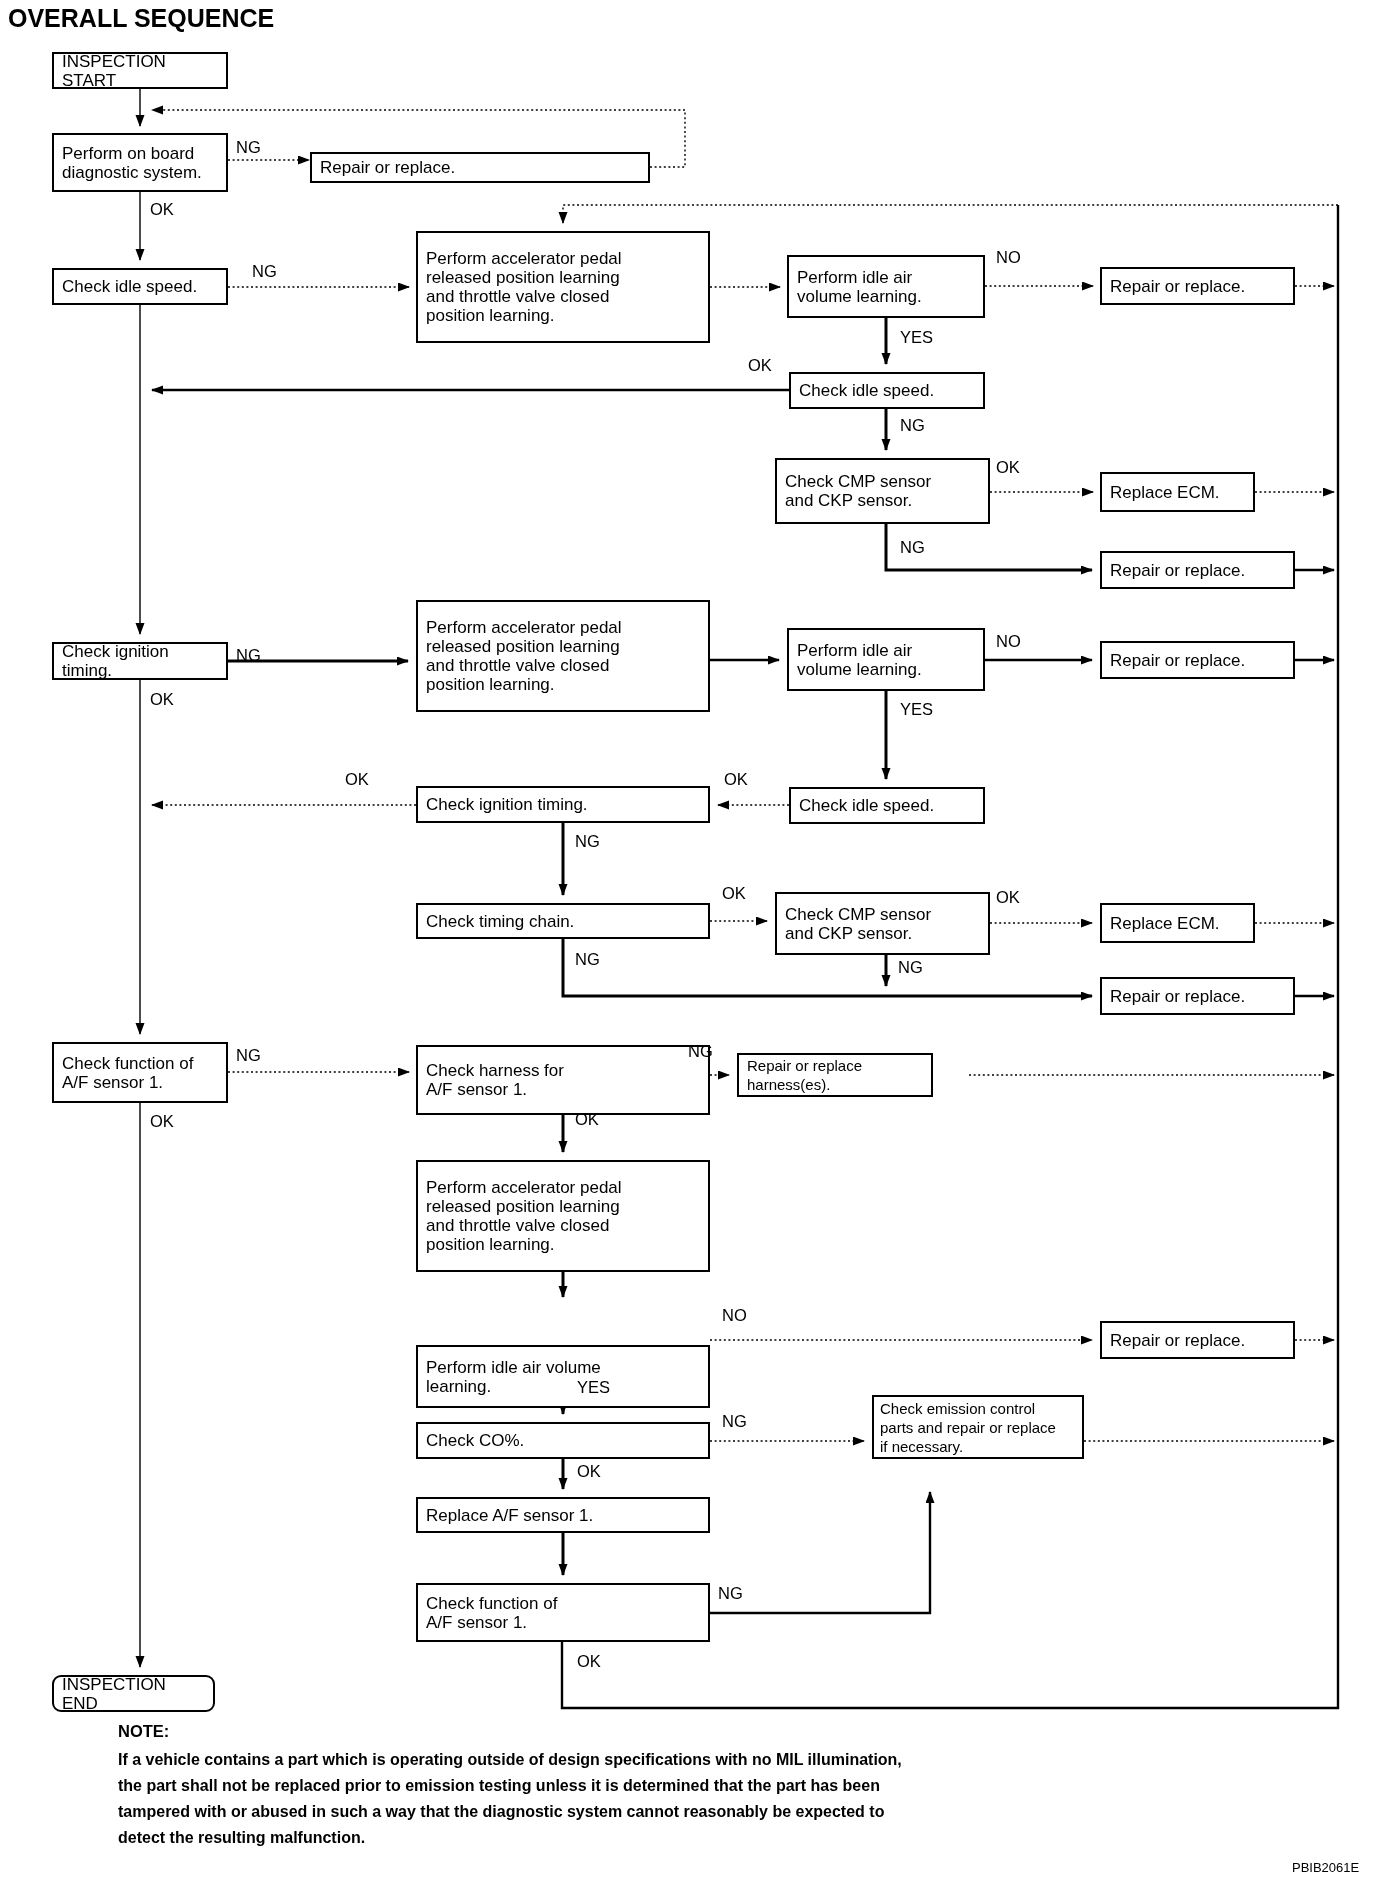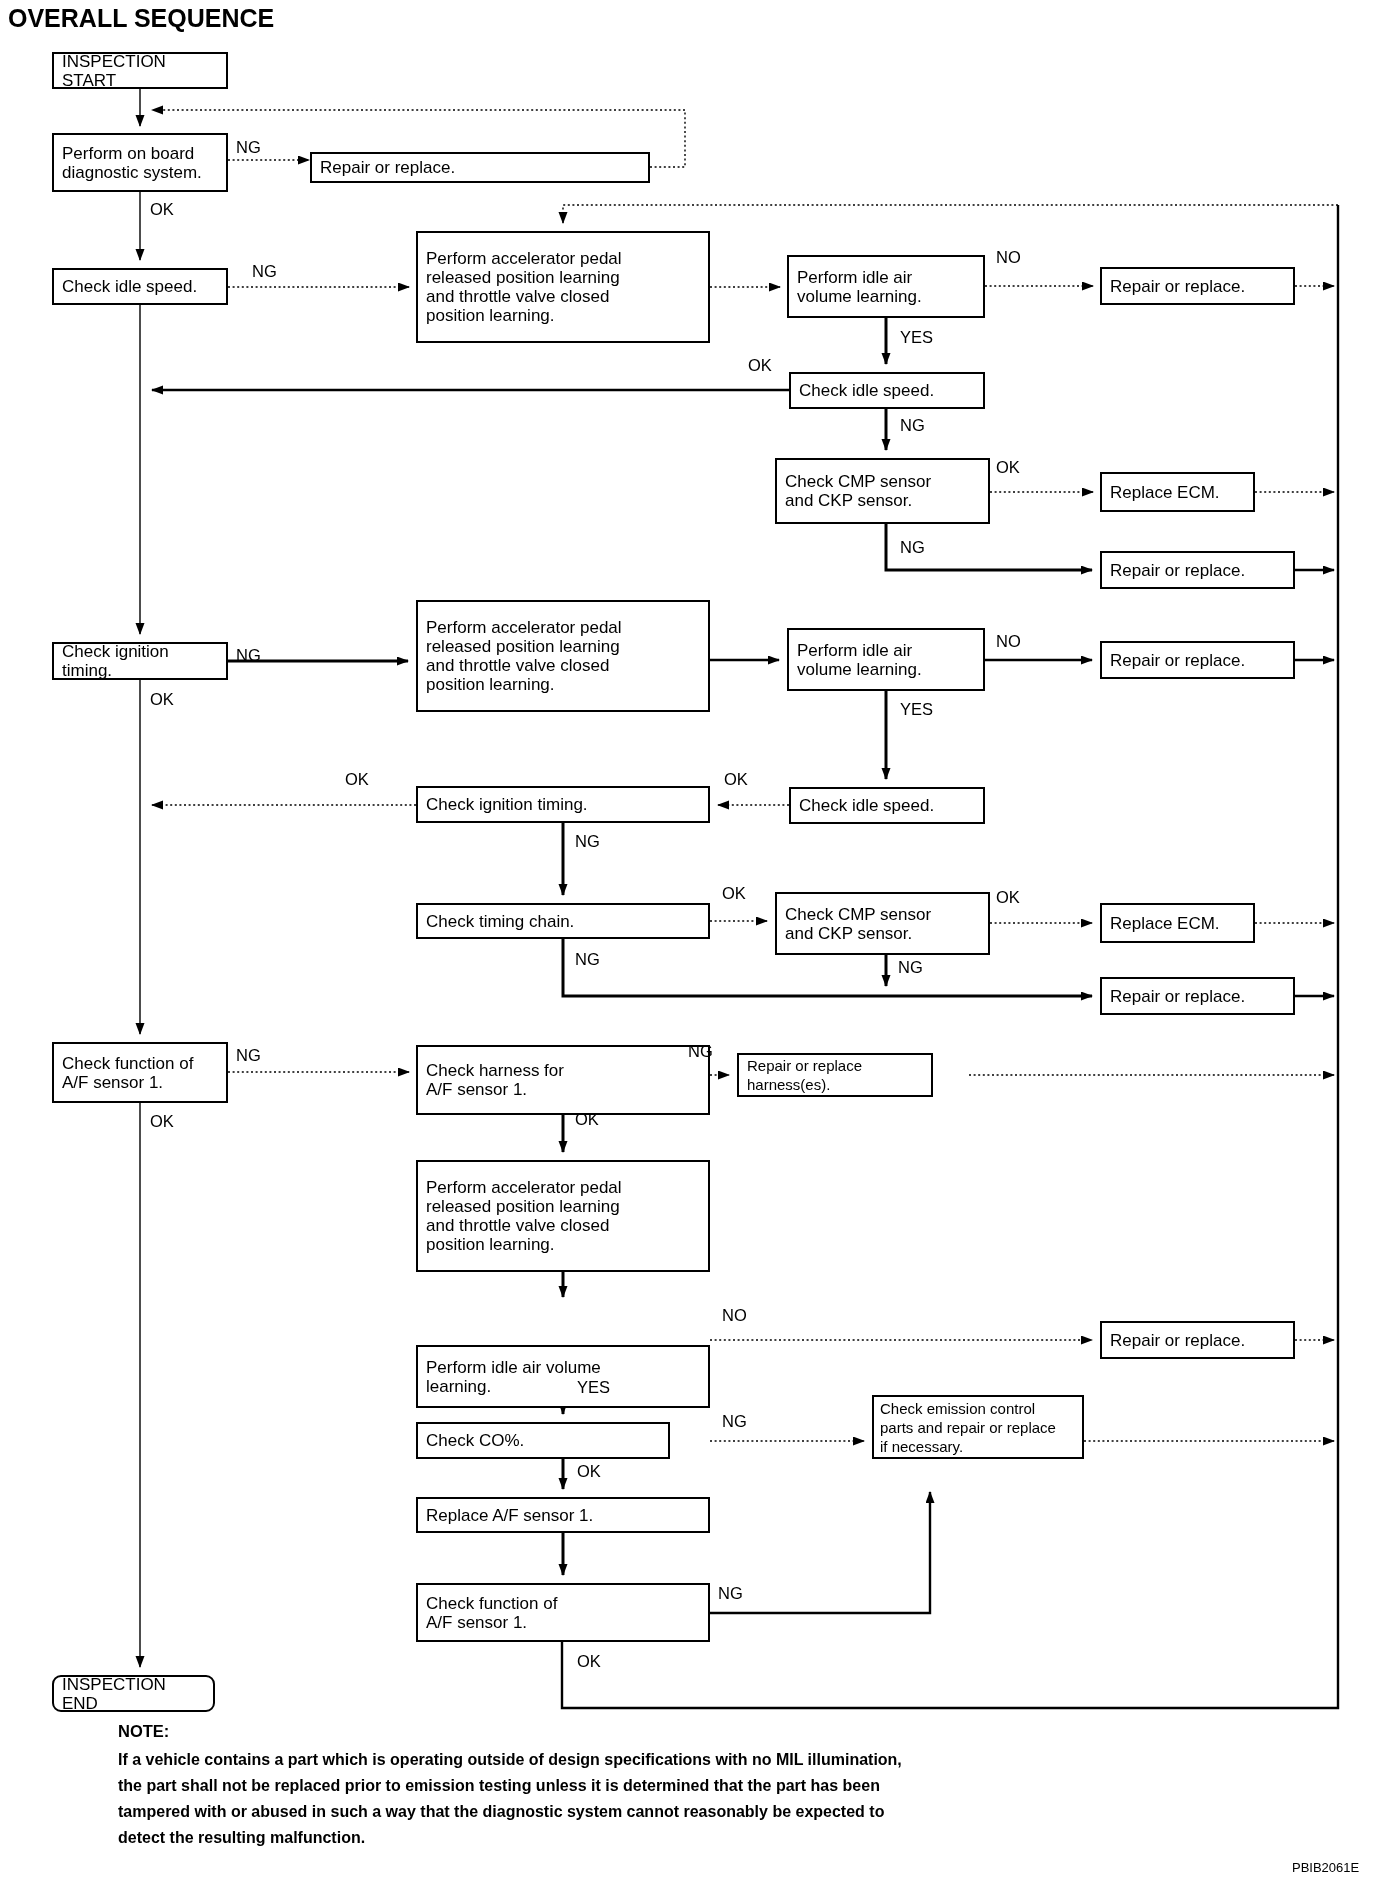--- a/index.html
+++ b/index.html
@@ -125,21 +125,21 @@
   <div class="node" style="left:416px;top:1045px;width:294px;height:70px;">Check harness for
 A/F sensor 1.</div>
   <div class="node" style="left:737px;top:1053px;width:196px;height:44px;font-size:15px;">Repair or replace harness(es).</div>
   <div class="node" style="left:416px;top:1160px;width:294px;height:112px;">Perform accelerator pedal
 released position learning
 and throttle valve closed
 position learning.</div>
   <div class="node" style="left:416px;top:1305px;width:294px;height:63px;margin-top:40px;">Perform idle air volume
 learning.</div>
   <div class="node" style="left:1100px;top:1321px;width:195px;height:38px;">Repair or replace.</div>
-  <div class="node" style="left:416px;top:1422px;width:254px;height:37px;">Check CO%.</div>
+  <div class="node" style="left:416px;top:1422px;width:294px;height:37px;">Check CO%.</div>
   <div class="node" style="left:872px;top:1395px;width:212px;height:64px;font-size:15px;padding:2px 6px;">Check emission control
 parts and repair or replace
 if necessary.</div>
   <div class="node" style="left:416px;top:1497px;width:294px;height:36px;">Replace A/F sensor 1.</div>
   <div class="node" style="left:416px;top:1583px;width:294px;height:59px;">Check function of
 A/F sensor 1.</div>
   <div class="node" style="left:52px;top:1675px;width:163px;height:37px;border-radius:9px;">INSPECTION END</div>
 
   <span class="elb" style="left:236px;top:138px;">NG</span>
   <span class="elb" style="left:150px;top:200px;">OK</span>

